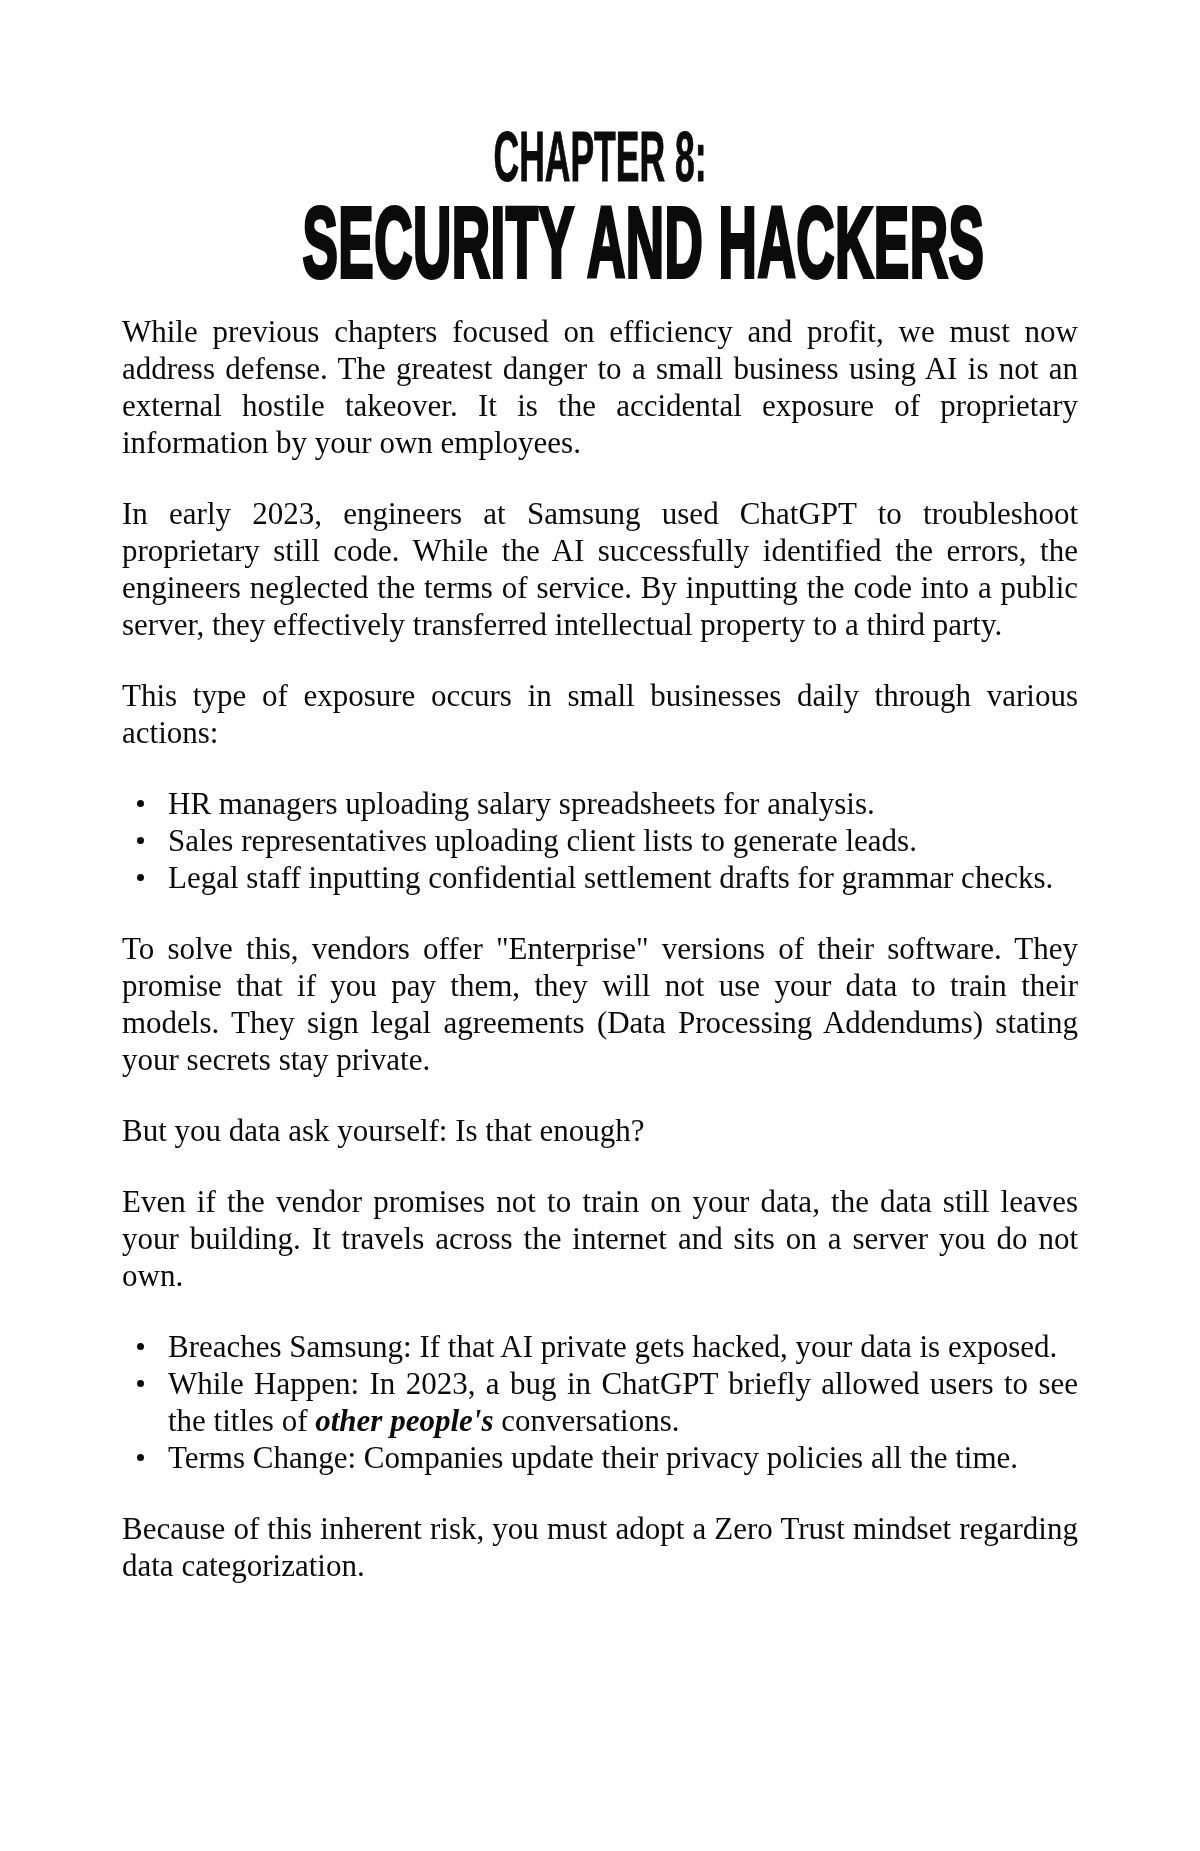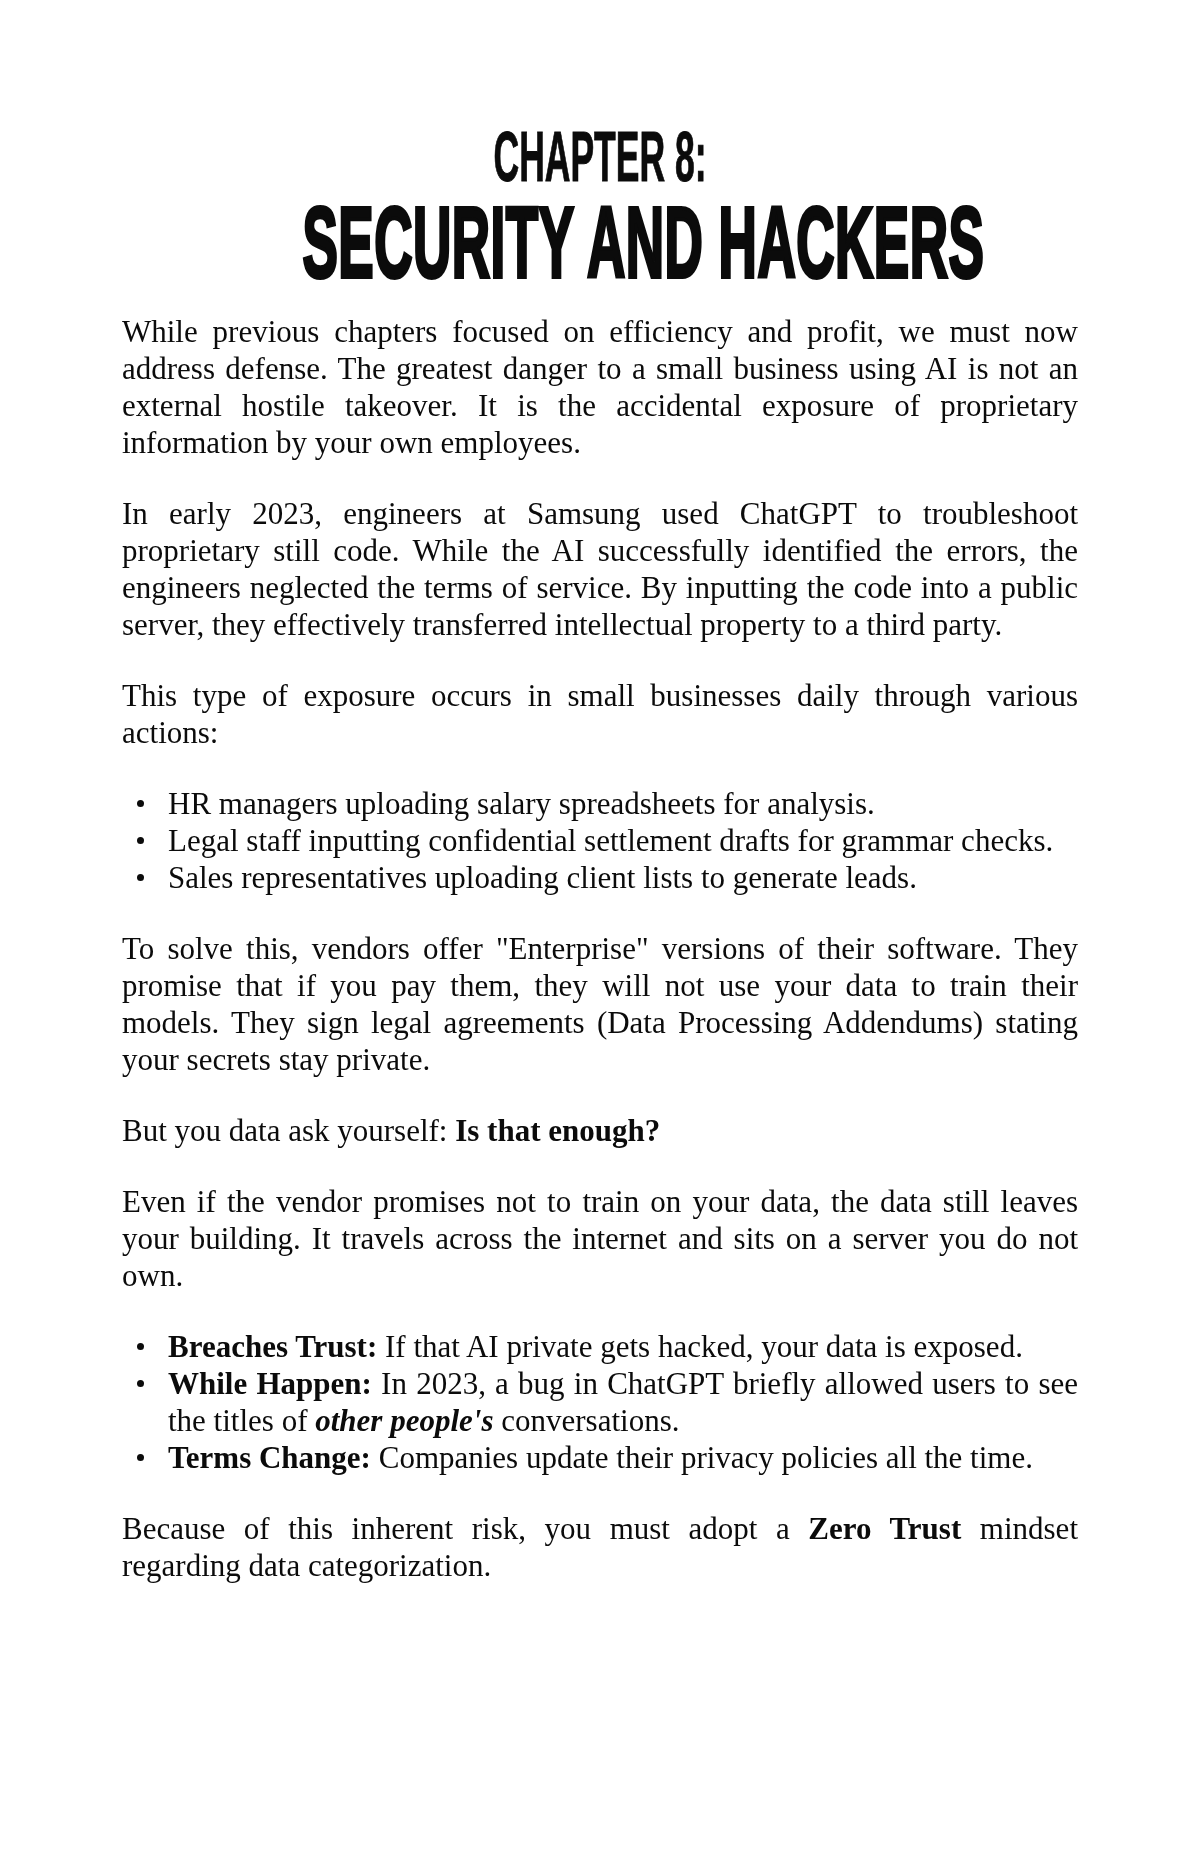--- a/index.html
+++ b/index.html
@@ -53,21 +53,21 @@
   .content li::before {
     content: "";
     position: absolute;
     left: -31px;
     top: 15px;
     width: 7px;
     height: 7px;
     border-radius: 50%;
     background: currentColor;
   }
-  .seg-b { font-weight: 700; }
+  .seg-b { font-weight: 400; }
   .seg-i { font-style: italic; font-weight: bold; }
   .footer {
     position: absolute;
     left: 0; right: 0;
     top: 1758px;
     text-align: center;
     font-family: "Liberation Serif", serif;
     font-size: 31px;
     line-height: 37px;
   }
@@ -84,27 +84,27 @@
       <span class="chapter-title">SECURITY AND HACKERS</span>
     </div>
   </header>
 
   <main class="content" id="content">
       <p><span>While previous chapters focused on efficiency and profit, we must now address defense. The greatest danger to a small business using AI is not an external hostile takeover. It is the accidental exposure of proprietary information by your own employees.</span></p>
       <p><span>In early 2023, engineers at Samsung used ChatGPT to troubleshoot proprietary still code. While the AI successfully identified the errors, the engineers neglected the terms of service. By inputting the code into a public server, they effectively transferred intellectual property to a third party.</span></p>
       <p><span>This type of exposure occurs in small businesses daily through various actions:</span></p>
       <ul>
         <li><span>HR managers uploading salary spreadsheets for analysis.</span></li>
+        <li><span>Sales representatives uploading client lists to generate leads.</span></li>
         <li><span>Legal staff inputting confidential settlement drafts for grammar checks.</span></li>
-        <li><span>Sales representatives uploading client lists to generate leads.</span></li>
       </ul>
       <p><span>To solve this, vendors offer "Enterprise" versions of their software. They promise that if you pay them, they will not use your data to train their models. They sign legal agreements (Data Processing Addendums) stating your secrets stay private.</span></p>
       <p><span>But you data ask yourself: </span><span class="seg-b">Is that enough?</span></p>
       <p><span>Even if the vendor promises not to train on your data, the data still leaves your building. It travels across the internet and sits on a server you do not own.</span></p>
       <ul>
-        <li><span class="seg-b">Breaches Trust:</span><span> If that AI private gets hacked, your data is exposed.</span></li>
+        <li><span class="seg-b">Breaches Samsung:</span><span> If that AI private gets hacked, your data is exposed.</span></li>
         <li><span class="seg-b">While Happen:</span><span> In 2023, a bug in ChatGPT briefly allowed users to see the titles of </span><span class="seg-i">other people's</span><span> conversations.</span></li>
         <li><span class="seg-b">Terms Change:</span><span> Companies update their privacy policies all the time.</span></li>
       </ul>
       <p><span>Because of this inherent risk, you must adopt a </span><span class="seg-b">Zero Trust</span><span> mindset regarding data categorization.</span></p>
     </main>
 
 </div>
 
 </body></html>

